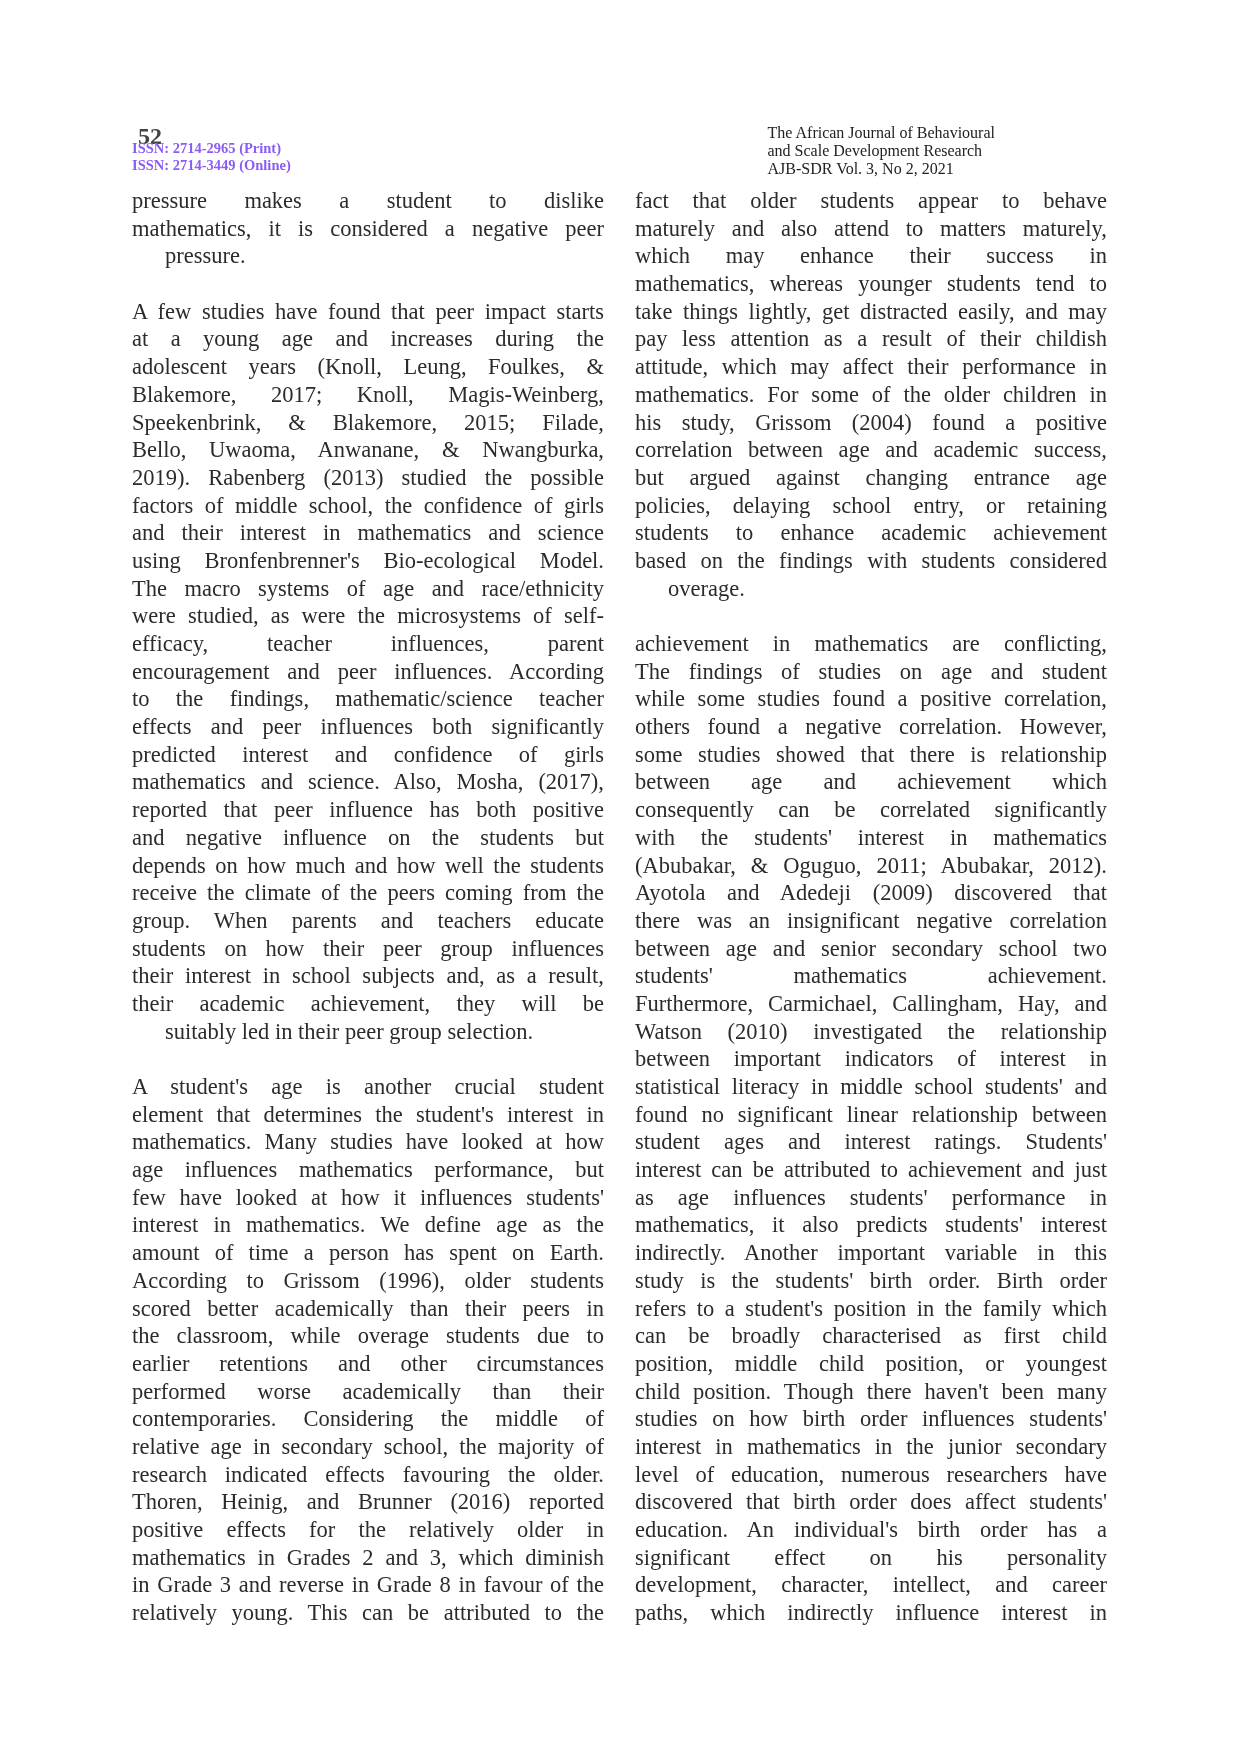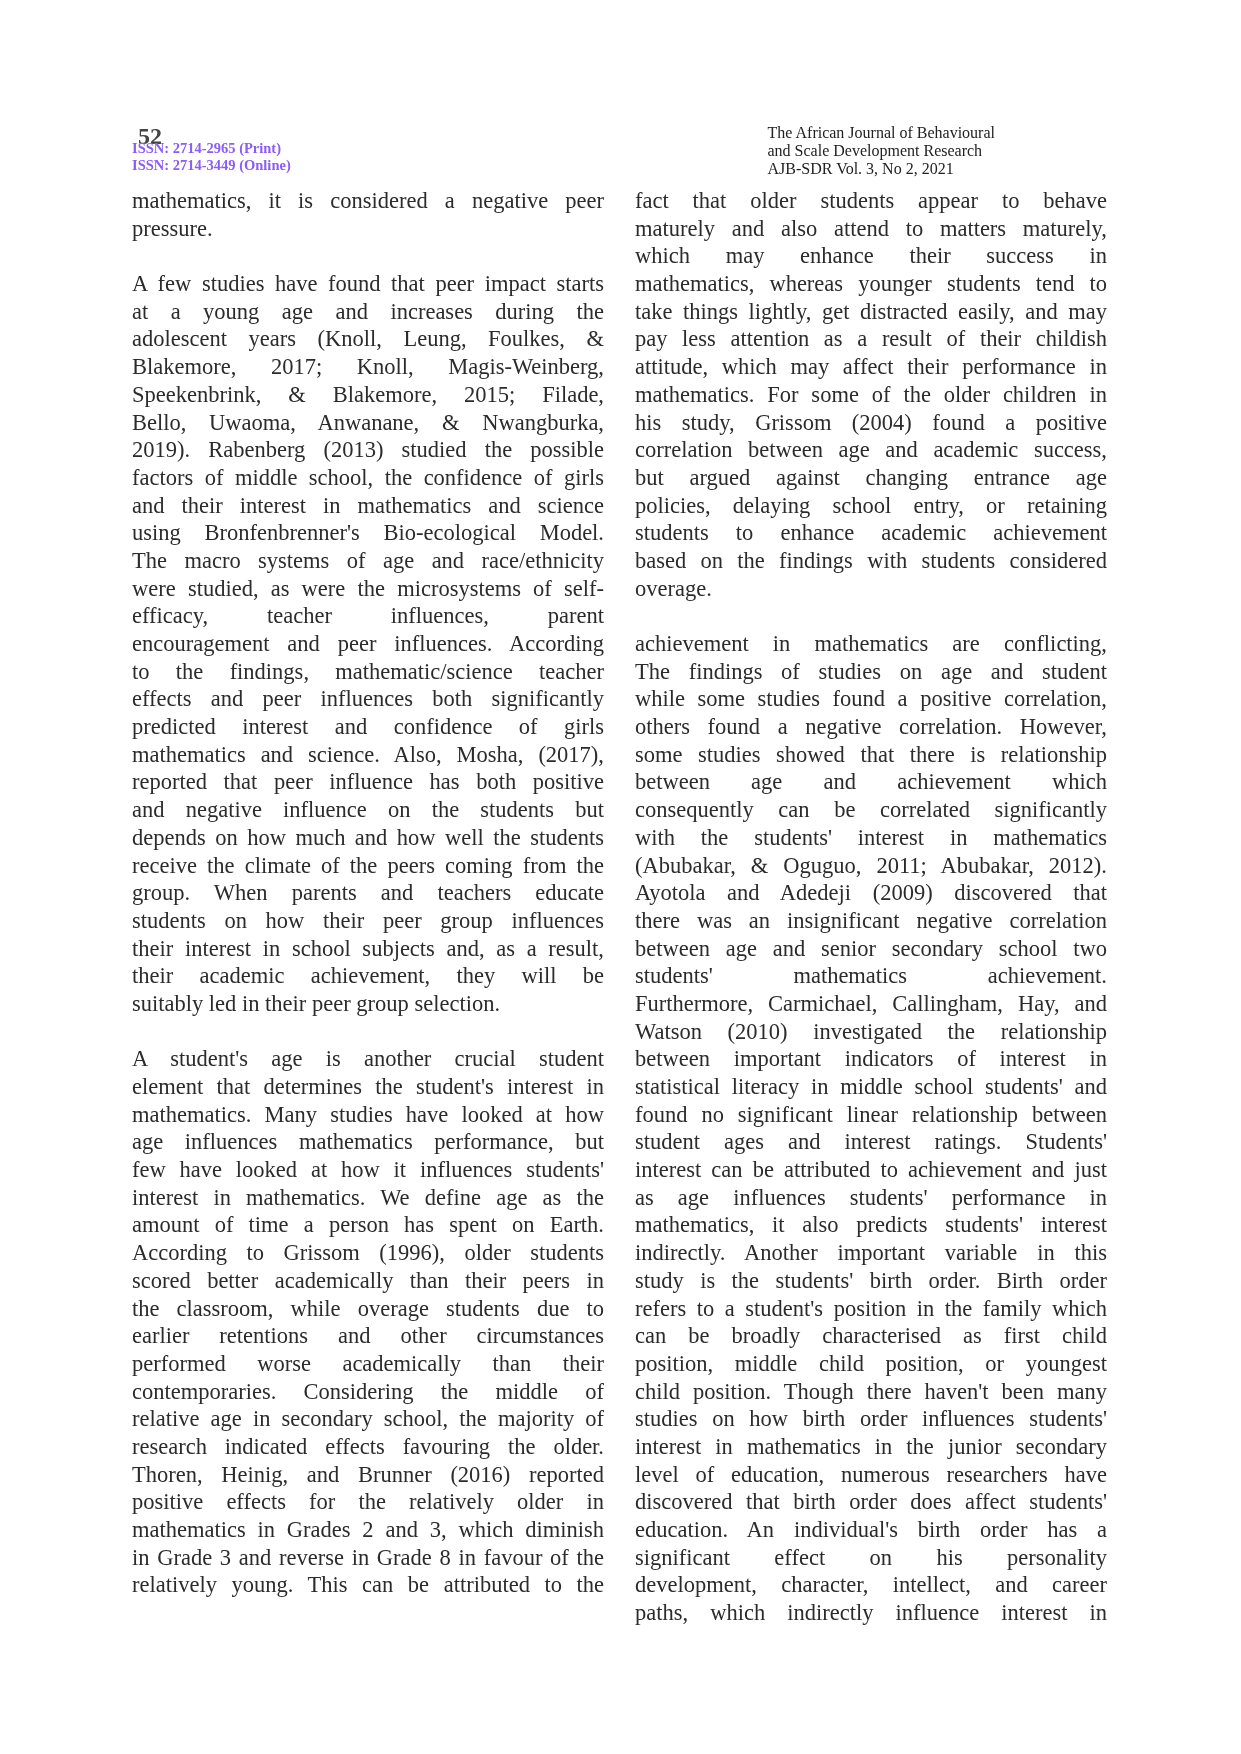--- a/index.html
+++ b/index.html
@@ -24,39 +24,40 @@
       position: absolute; top: 187px;
       font-family: "Liberation Serif", serif; font-size: 22.5px;
       color: #2b2b2b; line-height: 27.7px;
     }
     .col.left { left: 132px; width: 472px; }
     .col.right { left: 635px; width: 472px; }
     .line {
       display: block; height: 27.7px; white-space: nowrap;
       text-align: justify; text-align-last: justify; overflow: hidden;
     }
-    .line.last { text-align-last: left; }
+    .line.last { text-align-last: left; margin-left: 33px; }
     .line.blank { height: 27.7px; }
   </style>
 </head>
 <body>
 
 <div class="page">
   <div class="page-number">52</div>
   <div class="issn">
     <div>ISSN: 2714-2965 (Print)</div>
     <div>ISSN: 2714-3449 (Online)</div>
   </div>
   <div class="journal">
     <div>The African Journal of Behavioural</div>
     <div>and Scale Development Research</div>
     <div>AJB-SDR Vol. 3, No 2, 2021</div>
   </div>
 
   <div class="col left" id="left-col">
+      <span class="line">pressure makes a student to dislike</span>
       <span class="line">mathematics, it is considered a negative peer</span>
       <span class="line last">pressure.</span>
       <span class="line blank"></span>
       <span class="line">A few studies have found that peer impact starts</span>
       <span class="line">at a young age and increases during the</span>
       <span class="line">adolescent years (Knoll, Leung, Foulkes, &amp;</span>
       <span class="line">Blakemore, 2017; Knoll, Magis-Weinberg,</span>
       <span class="line">Speekenbrink, &amp; Blakemore, 2015; Filade,</span>
       <span class="line">Bello, Uwaoma, Anwanane, &amp; Nwangburka,</span>
       <span class="line">2019). Rabenberg (2013) studied the possible</span>

